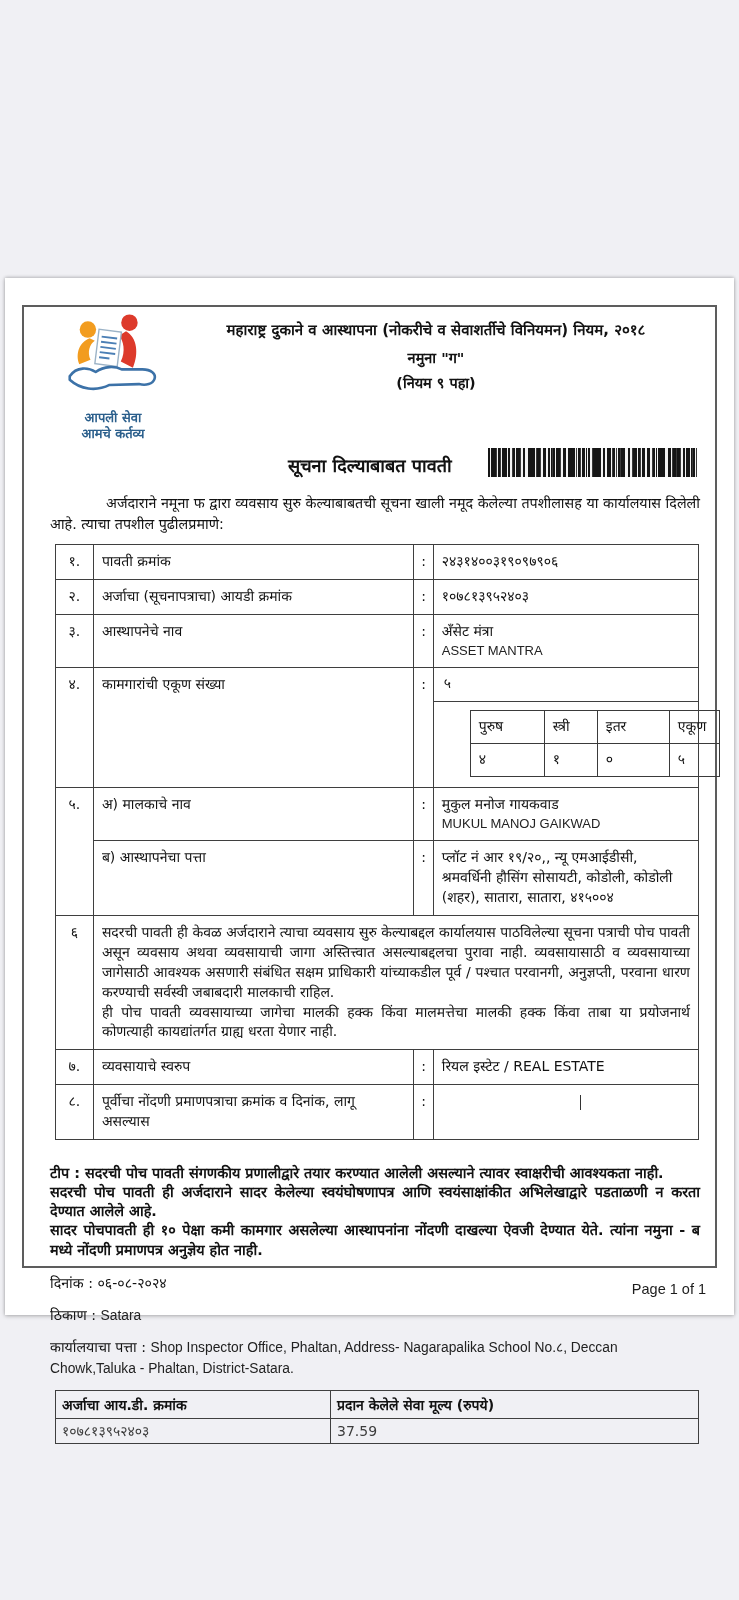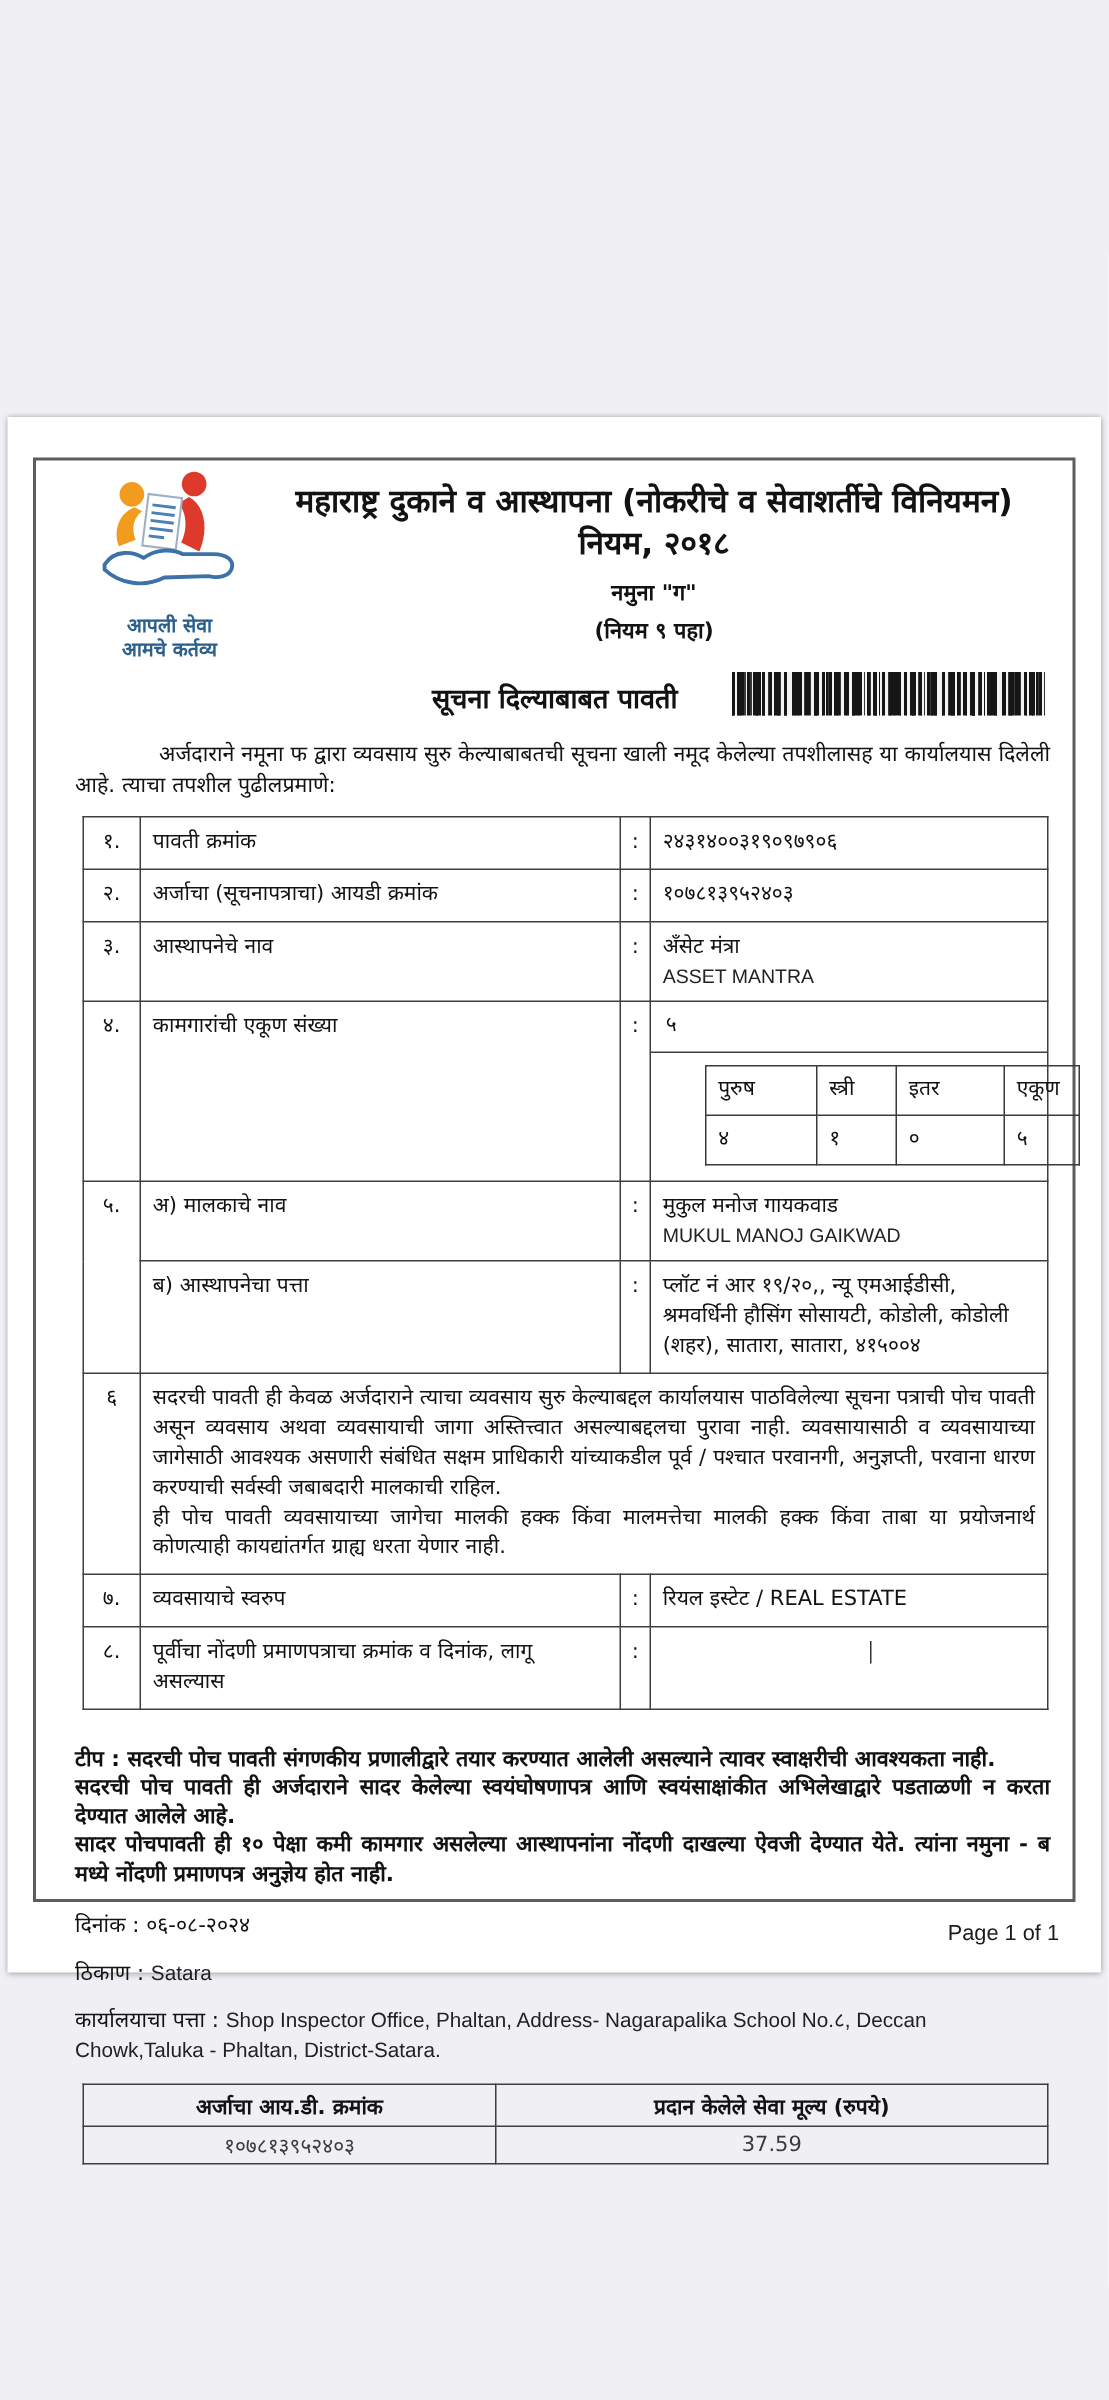--- a/index.html
+++ b/index.html
@@ -21,21 +21,21 @@
     position:absolute; left:17px; top:27px; width:695px; height:963px;
     border:2px solid #5d5d5d; pointer-events:none;
   }
   .content { position:absolute; left:45px; top:36px; width:650px; }
 
   
   .header { display:flex; align-items:flex-start; }
   .logo-block { width:122px; flex:none; text-align:center; padding-left:4px; }
   .logo-tagline { color:#2b5f8c; font-size:13px; font-weight:bold; line-height:1.25; margin-top:2px; }
   .titles { flex:1; text-align:center; padding-top:6px; }
-  .act-line { font-weight:bold; font-size:21px; line-height:1.35; }
+  .act-line { font-weight:bold; font-size:15px; line-height:1.35; }
   .form-line { font-weight:bold; font-size:14.5px; margin-top:7px; }
   .rule-line { font-weight:bold; font-size:14.5px; margin-top:5px; }
 
   .title-bar { display:flex; align-items:flex-end; height:34px; }
   .receipt-title { font-weight:bold; font-size:18px; margin-left:238px; white-space:nowrap; }
   .barcode {
     margin-left:auto; width:209px; height:29px; margin-right:3px;
     background:
       repeating-linear-gradient(90deg,#161616 0 2px,rgba(0,0,0,0) 2px 5px),
       repeating-linear-gradient(90deg,#161616 0 1px,rgba(0,0,0,0) 1px 7px),
@@ -65,21 +65,21 @@
   .para { text-align:justify; }
   .cursor-mark { display:inline-block; width:1px; height:15px; background:#333; margin-left:138px; vertical-align:middle; }
 
   
   .note { margin-top:24px; font-weight:bold; font-size:14.4px; line-height:1.33; text-align:justify; }
   .meta-line { margin-top:13px; font-size:14.2px; }
   .meta-line .en { font-size:13.8px; }
   .office { line-height:1.45; }
 
   .fee { margin-left:5px; margin-top:11px; width:644px; table-layout:fixed; font-size:14px; }
-  .fee td { border:1.5px solid #3f3f3f; text-align:center; padding:4px 6px; }
+  .fee td { border:1.5px solid #3f3f3f; padding:4px 6px; }
   .fee td.h { font-weight:bold; }
   .fee col.f1 { width:275px; }
   .fee .v td { height:25px; padding:2px 6px; color:#3c3c3c; }
 
   .page-num {
     position:absolute; right:28px; top:1003px;
     font-family:Liberation Sans, sans-serif; font-size:14.5px; color:#1c1c1c;
   }
 
   

